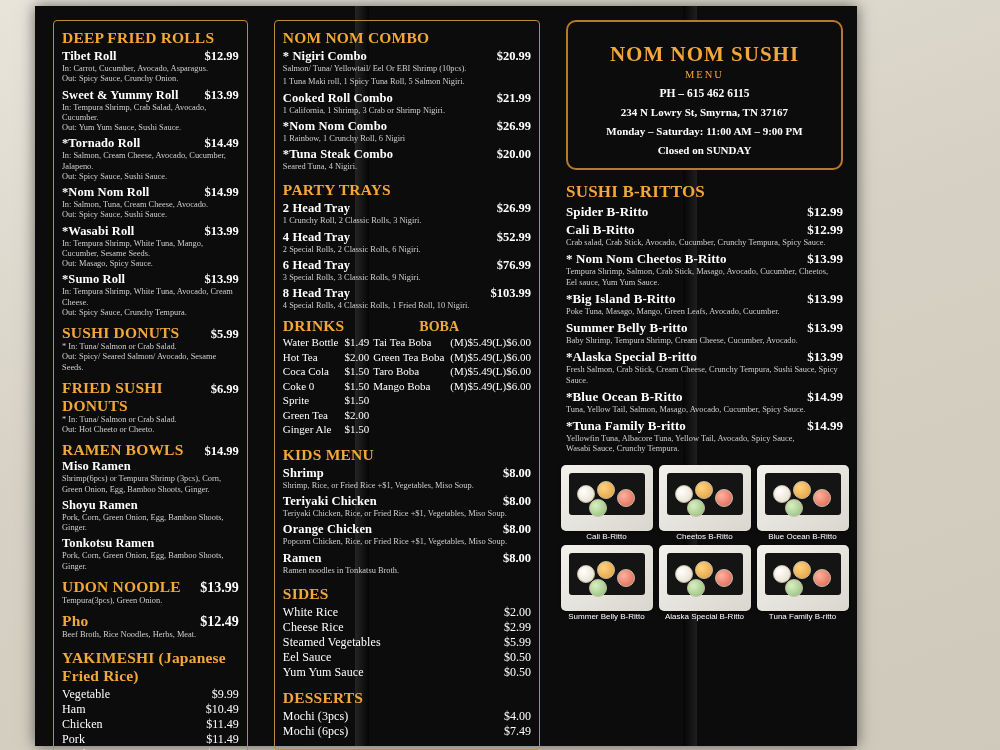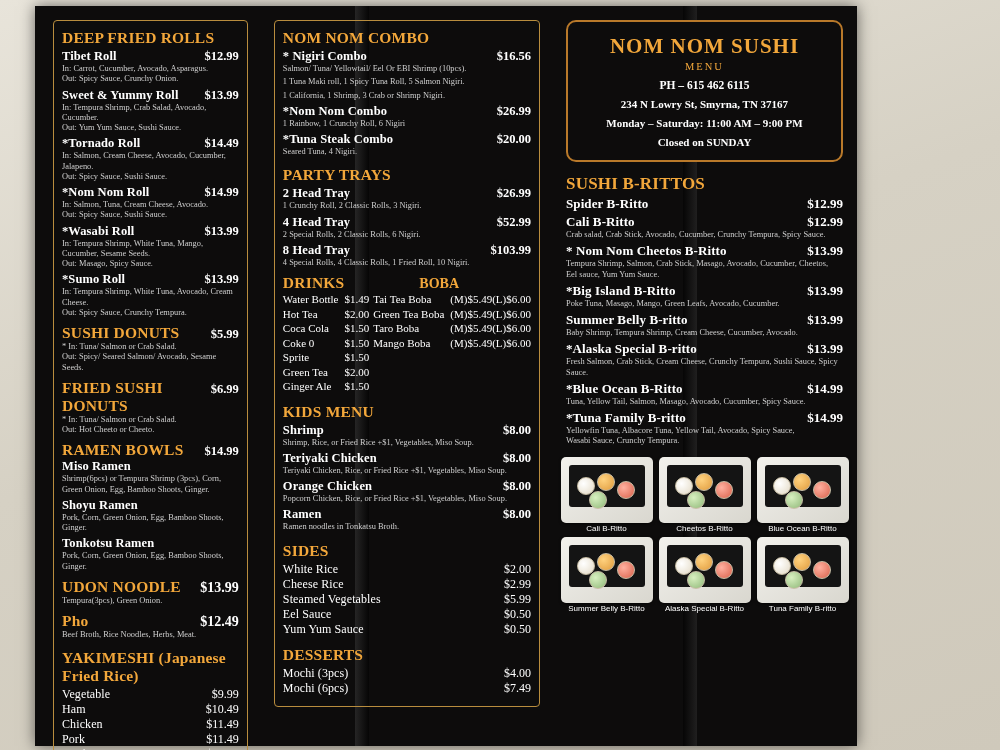--- a/index.html
+++ b/index.html
@@ -43,21 +43,21 @@
   .nm{font-size:12.5px;font-weight:bold;color:#ffffff;letter-spacing:.1px;}
   .pr{font-size:12.5px;font-weight:bold;color:#ffffff;white-space:nowrap;padding-left:6px;}
   .desc{color:#cfcfcf;font-size:8.4px;line-height:1.22;margin:0 0 3px 0;}
   .item{margin-bottom:2px;}
   .plain .nm{font-weight:normal;font-size:12px;}
   .plain .pr{font-weight:normal;font-size:12px;}
 
   
   .brand{
     border:2px solid #b9792a;border-radius:10px;
-    padding:12px 10px 12px 10px;text-align:center;margin:4px 4px 12px 4px;
+    padding:20px 10px 12px 10px;text-align:center;margin:4px 4px 12px 4px;
     background:#0d0c0c;
   }
   .brand .title{color:#f2a73b;font-size:21px;font-weight:bold;letter-spacing:1px;}
   .brand .sub{color:#f2a73b;font-size:10.5px;letter-spacing:2px;margin-top:2px;}
   .brand .line{color:#fff;font-size:11.5px;font-weight:bold;margin-top:7px;}
   .brand .line.small{font-size:11px;}
 
   .britto .nm{font-size:13px;}
   .britto .pr{font-size:13px;}
 
@@ -238,28 +238,32 @@
       </div>
     </div>
 
     <div class="col col2">
       <div class="border-box">
 
         <h2 class="sec first">NOM NOM COMBO</h2>
         <div class="item">
           <div class="row">
               <span class="nm">* Nigiri Combo</span>
-              <span class="pr">$16.56</span>
+              <span class="pr">$20.99</span>
             </div>
           <div class="desc" style="white-space: pre-line;">Salmon/ Tuna/ Yellowtail/ Eel Or EBI Shrimp (10pcs).</div>
         </div>
         <div class="item">
           <div class="desc" style="white-space: pre-line;">1 Tuna Maki roll, 1 Spicy Tuna Roll, 5 Salmon Nigiri.</div>
         </div>
         <div class="item">
+          <div class="row">
+              <span class="nm">Cooked Roll Combo</span>
+              <span class="pr">$21.99</span>
+            </div>
           <div class="desc" style="white-space: pre-line;">1 California, 1 Shrimp, 3 Crab or Shrimp Nigiri.</div>
         </div>
         <div class="item">
           <div class="row">
               <span class="nm">*Nom Nom Combo</span>
               <span class="pr">$26.99</span>
             </div>
           <div class="desc" style="white-space: pre-line;">1 Rainbow, 1 Crunchy Roll, 6 Nigiri</div>
         </div>
         <div class="item">
@@ -277,20 +281,27 @@
               <span class="pr">$26.99</span>
             </div>
           <div class="desc" style="white-space: pre-line;">1 Crunchy Roll, 2 Classic Rolls, 3 Nigiri.</div>
         </div>
         <div class="item">
           <div class="row">
               <span class="nm">4 Head Tray</span>
               <span class="pr">$52.99</span>
             </div>
           <div class="desc" style="white-space: pre-line;">2 Special Rolls, 2 Classic Rolls, 6 Nigiri.</div>
+        </div>
+        <div class="item">
+          <div class="row">
+              <span class="nm">6 Head Tray</span>
+              <span class="pr">$76.99</span>
+            </div>
+          <div class="desc" style="white-space: pre-line;">3 Special Rolls, 3 Classic Rolls, 9 Nigiri.</div>
         </div>
         <div class="item">
           <div class="row">
               <span class="nm">8 Head Tray</span>
               <span class="pr">$103.99</span>
             </div>
           <div class="desc" style="white-space: pre-line;">4 Special Rolls, 4 Classic Rolls, 1 Fried Roll, 10 Nigiri.</div>
         </div>
 
         <div style="display:flex;justify-content:space-between;align-items:baseline;margin-top:6px;">

